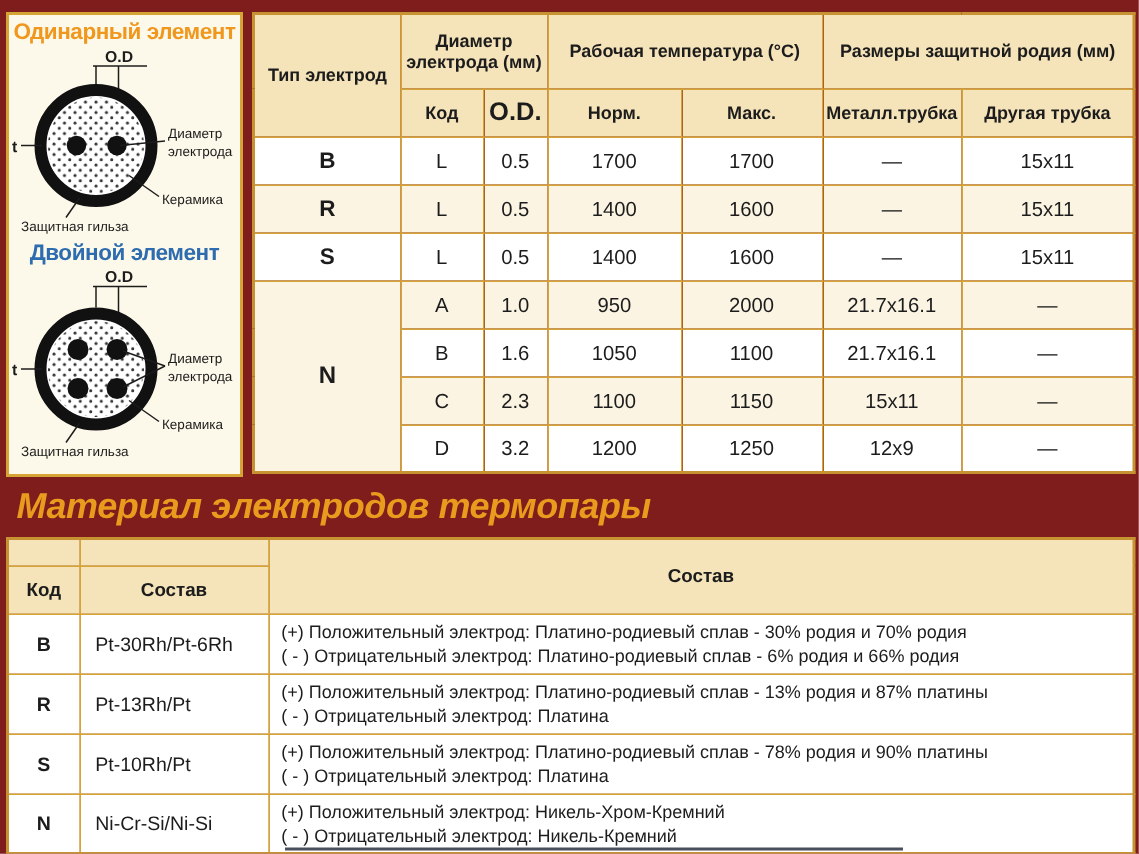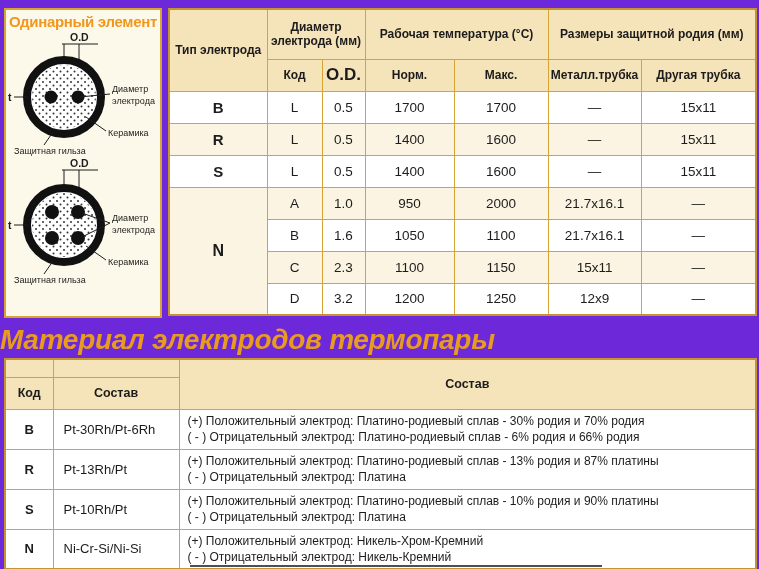--- a/index.html
+++ b/index.html
@@ -5,21 +5,21 @@
   * { box-sizing: border-box; }
   html,body { margin:0; padding:0; }
   body {
     font-family: "Liberation Sans", sans-serif;
     color:#1c1c1c;
     background:#ffffff;
   }
   .page {
     position:relative;
     width:759px; height:569px;
-    background:#6d28d9;
+    background:#7f1d1d;
     overflow:hidden;
   }
 
   
   .panel {
     position:absolute; left:4px; top:8px;
     width:158px; height:310px;
     background:#FDF9EA;
     border:2px solid #D6A335;
   }
@@ -57,22 +57,22 @@
     line-height:14px;
   }
   .spec th.od-head { font-size:17px; }
   .spec td.type-cell { font-weight:bold; font-size:15px; background:#ffffff; }
   .spec tr.alt td { background:#FBF4E3; }
   .spec tr.plain td { background:#ffffff; }
   .spec td.group-cell { background:#ffffff; font-weight:bold; font-size:16px; }
 
   
   .section-title {
-    position:absolute; left:0; top:324px;
-    font-size:28px; font-weight:bold; font-style:italic;
+    position:absolute; left:11px; top:324px;
+    font-size:24px; font-weight:bold; font-style:italic;
     color:#E89C1E; letter-spacing:-0.3px;
   }
 
   
   table.material {
     position:absolute; left:4px; top:358px;
     width:751px; border-collapse:collapse; table-layout:fixed;
     border:2px solid #C69232;
     font-size:13px;
   }
@@ -132,20 +132,21 @@
       <text class="dlabel" x="106" y="61">Диаметр</text>
       <text class="dlabel" x="106" y="73">электрода</text>
 
       <line x1="100" y1="100" x2="80" y2="86" stroke="#1c1c1c" stroke-width="1"></line>
       <text class="dlabel" x="102" y="105">Керамика</text>
 
       <line x1="38" y1="114" x2="47" y2="101" stroke="#1c1c1c" stroke-width="1"></line>
       <text class="dlabel" x="8" y="123">Защитная гильза</text>
     </svg>
 
+    <span class="panel-title t-blue">Двойной элемент</span>
 
     <svg class="diagram" width="154" height="132" viewBox="0 0 154 132">
       <defs>
         <pattern id="dots2" patternUnits="userSpaceOnUse" width="7" height="7">
           <circle cx="2" cy="2" r="1" fill="#333"></circle>
           <circle cx="5.5" cy="5.5" r="1" fill="#333"></circle>
         </pattern>
       </defs>
       <text class="dmeas" x="64" y="10">O.D</text>
       <line x1="56" y1="13" x2="92" y2="13" stroke="#1c1c1c" stroke-width="1"></line>
@@ -175,21 +176,21 @@
       <col style="width:98px">
         <col style="width:55px">
         <col style="width:43px">
       <col style="width:89px">
         <col style="width:94px">
         <col style="width:93px">
         <col style="width:115px">
     </colgroup>
     <thead>
       <tr style="height:50px">
-        <th rowspan="2">Тип электрода</th>
+        <th rowspan="2">Тип электрод</th>
         <th colspan="2">Диаметр электрода (мм)</th>
         <th colspan="2">Рабочая температура (°C)</th>
         <th colspan="2">Размеры защитной родия (мм)</th>
       </tr>
       <tr style="height:32px">
         <th>Код</th>
         <th class="od-head">O.D.</th>
         <th>Норм.</th>
         <th>Макс.</th>
         <th>Металл.трубка</th>
@@ -293,21 +294,21 @@
         <td class="comp-cell">Pt-13Rh/Pt</td>
         <td class="desc-cell">
           <div>(+) Положительный электрод: Платино-родиевый сплав - 13% родия и 87% платины</div>
           <div>( - ) Отрицательный электрод: Платина</div>
         </td>
       </tr>
       <tr style="height:40px">
         <td class="code-cell">S</td>
         <td class="comp-cell">Pt-10Rh/Pt</td>
         <td class="desc-cell">
-          <div>(+) Положительный электрод: Платино-родиевый сплав - 10% родия и 90% платины</div>
+          <div>(+) Положительный электрод: Платино-родиевый сплав - 78% родия и 90% платины</div>
           <div>( - ) Отрицательный электрод: Платина</div>
         </td>
       </tr>
       <tr style="height:38px">
         <td class="code-cell">N</td>
         <td class="comp-cell">Ni-Cr-Si/Ni-Si</td>
         <td class="desc-cell">
           <div>(+) Положительный электрод: Никель-Хром-Кремний</div>
           <div>( - ) Отрицательный электрод: Никель-Кремний</div>
         </td>

